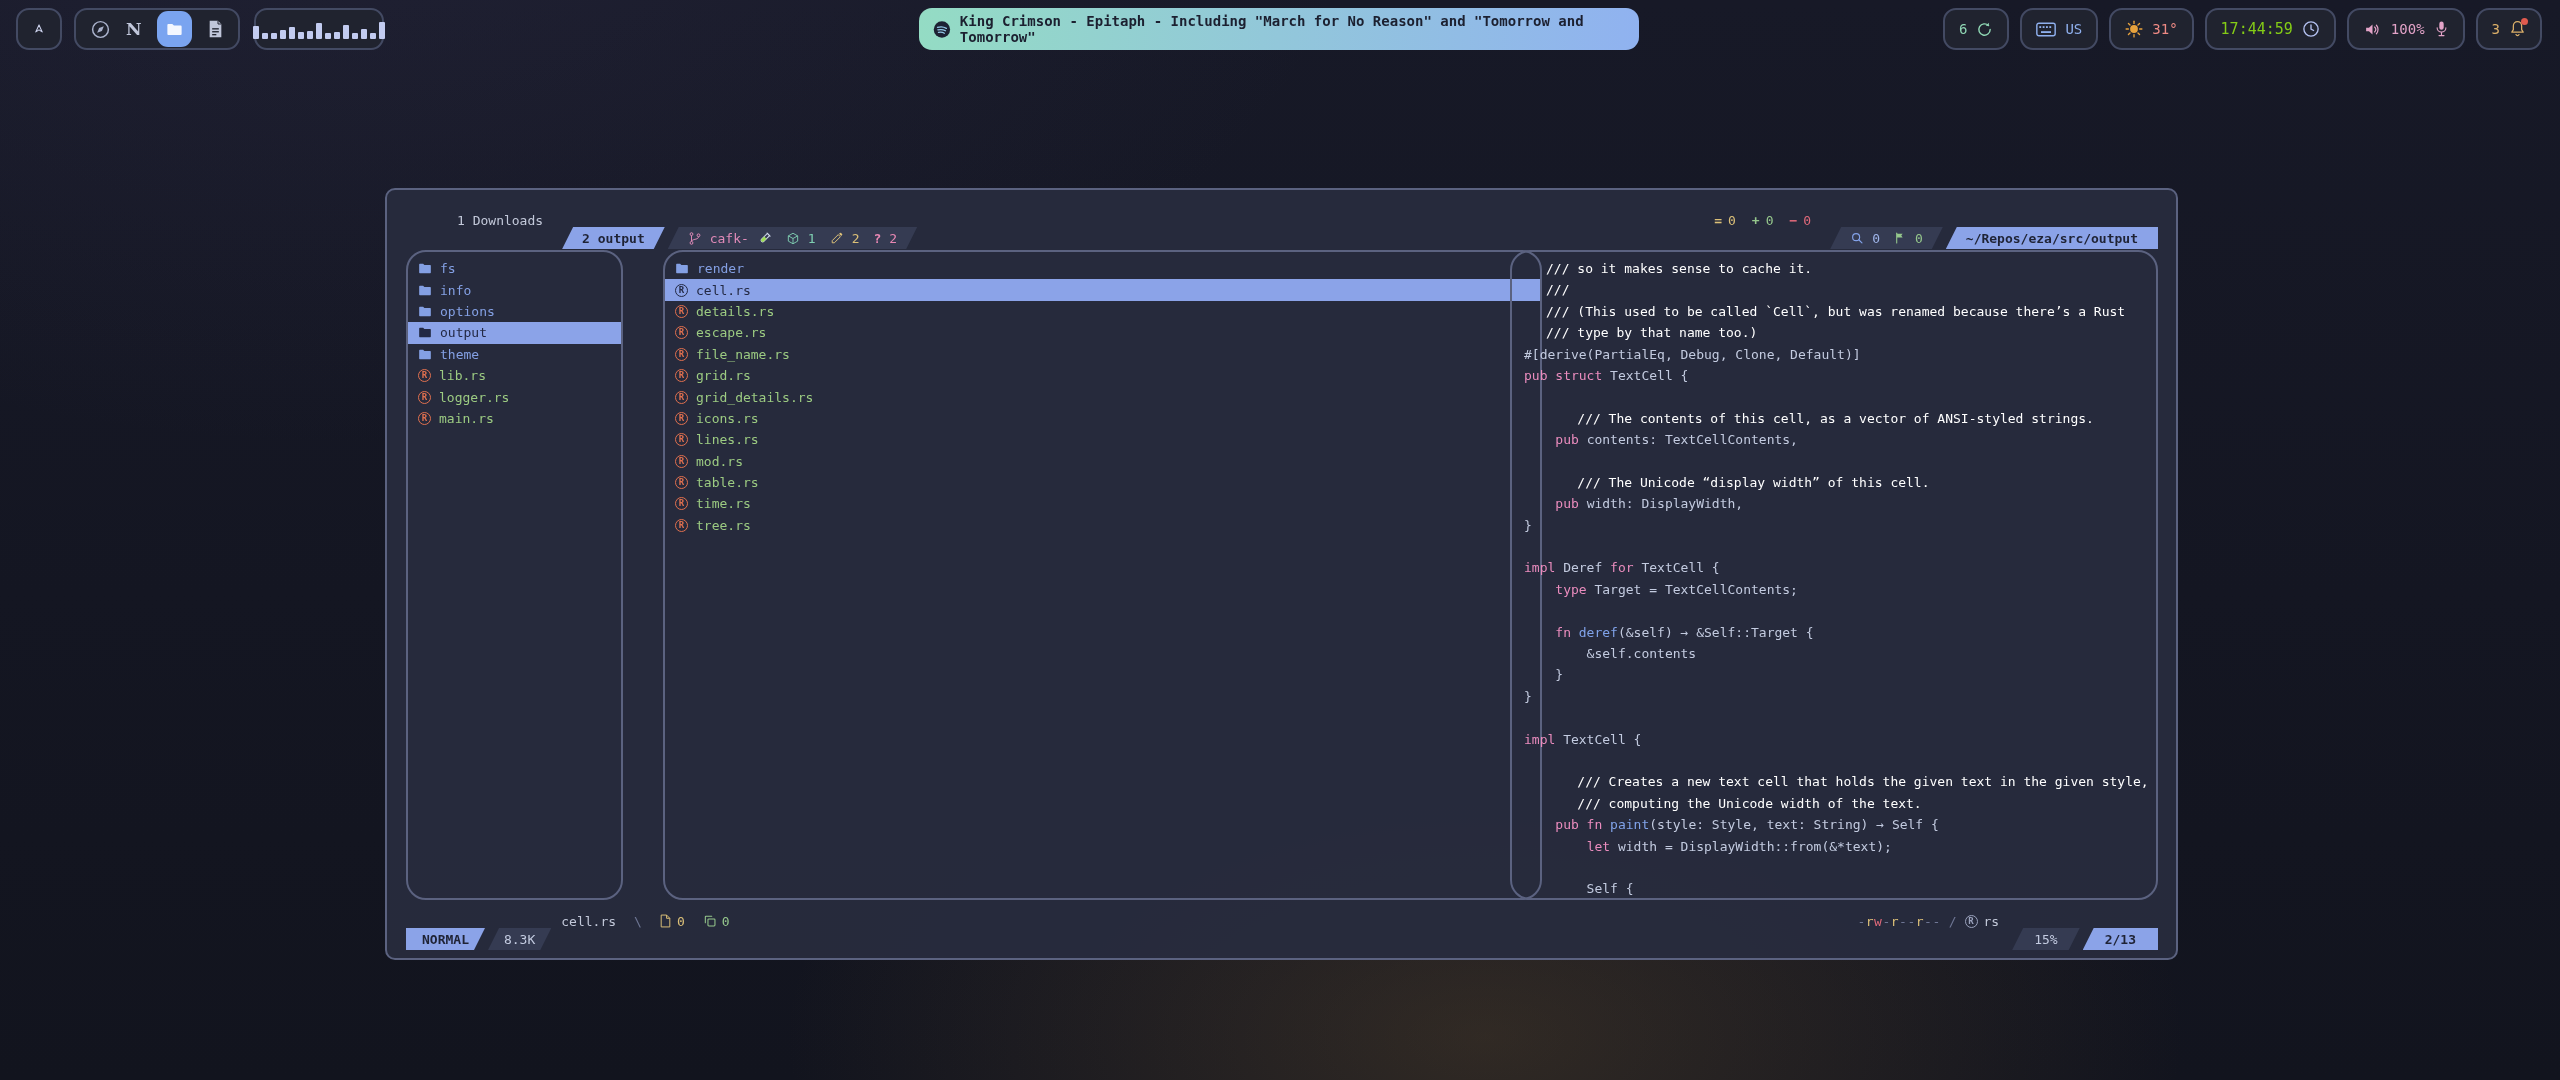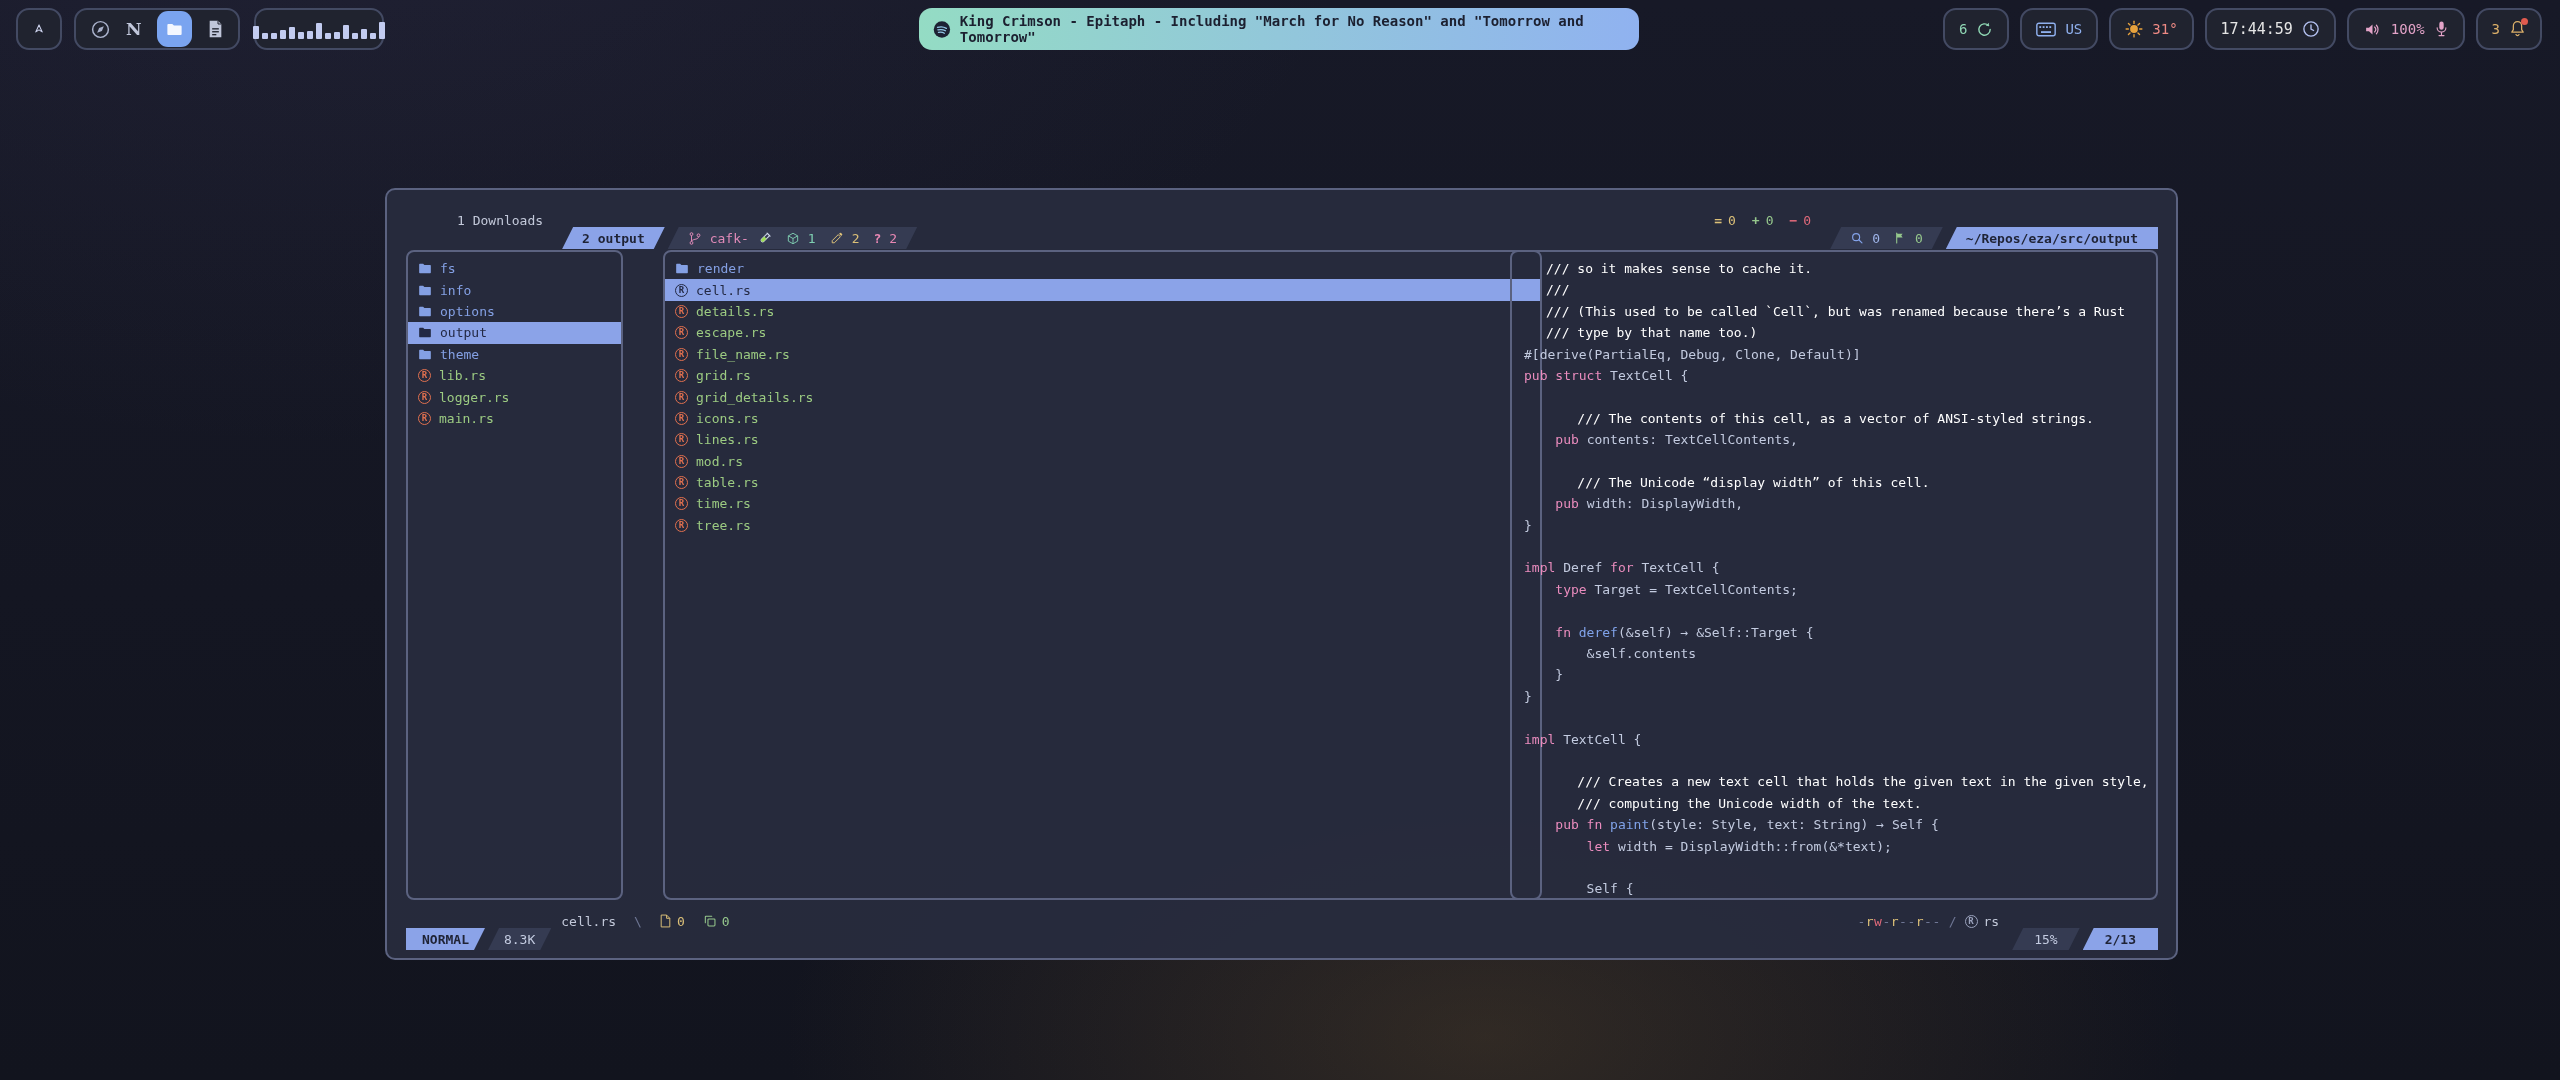--- a/index.html
+++ b/index.html
@@ -25,21 +25,21 @@
   .pill-dock { left:74px; width:166px; gap:15px; }
   .pill-visualizer { left:254px; width:130px; }
   .pill-spotify {
     left:919px; width:720px;
     background:linear-gradient(90deg,#94dcc4 0%, #90b2f0 100%);
     border:none; color:#1c2030; font-weight:bold; font-size:14px;align-items:center;
   }
   .right-cluster { position:absolute; right:18px; top:0; height:64px; display:flex; gap:11px; align-items:flex-start; }
   .right-cluster .pill { position:relative; top:8px; }
   .c-green { color:#8fd7b4; } .c-blue { color:#8fb0ee; } .c-red { color:#ee8a84; }
-  .c-lav { color:#e5e5e5; font-size:15px; } .c-pink { color:#e3a3c8; } .c-yellow { color:#dcb06a; }
+  .c-lav { color:#84cc16; font-size:15px; } .c-pink { color:#e3a3c8; } .c-yellow { color:#dcb06a; }
   .dock-app { width:36px; height:36px; border-radius:11px; background:#7aa4f0; display:flex; align-items:center; justify-content:center; }
   .nletter { font-size:17px; font-weight:bold; color:#c0c6da; font-family:"DejaVu Serif","Liberation Serif",serif; }
   .bars { display:flex; align-items:flex-end; gap:3px; height:20px; }
   .bars span { width:6px; background:#c2cbf0; border-radius:1px; display:inline-block; }
   .bell-wrap { position:relative; display:inline-flex; }
   .bell-dot { position:absolute; top:-2px; right:-2px; width:7px; height:7px; border-radius:50%; background:#e05a4e; }
 
   
   .window {
     position:absolute; left:385px; top:188px; width:1793px; height:772px;
@@ -61,21 +61,21 @@
   .tab-inactive { color:#c3c9da; padding:0 16px 0 2px;margin-left:44px; }
   .git-pink { color:#e08ab8; }
   .git-teal { color:#7fcfb2; }
   .git-yellow { color:#dcc078; }
   .git-qpink { color:#e787b3; }
   .stat { display:flex; gap:6px; align-items:center; margin-right:16px; }
   .s-yellow { color:#dcc078; } .s-green { color:#95c78c; } .s-red { color:#e0697a; }
   .s-blue { color:#9fb5ea; }
 
   
-  .pane { position:absolute; border:2px solid #5b6280; border-radius:8px; overflow:hidden; }
+  .pane { position:absolute; border:2px solid #5b6280; border-radius:20px; overflow:hidden; }
   .pane-parent { left:19px; top:60px; width:217px; height:650px; }
   .pane-current { left:240px; top:60px; width:879px; height:650px;margin-left:36px; }
   .pane-preview { left:1123px; top:60px; width:648px; height:650px; }
   .filelist { padding-top:6px; }
   .frow { height:21.4px; display:flex; align-items:center; gap:8px; padding:0 10px; font-size:13px; white-space:nowrap; }
   .frow.dir { color:#84a0e4; }
   .frow.rust { color:#9ccb82; }
   .frow.selected { background:#8ba3e8; color:#232944 !important; }
   .frow.selected .rust-ic { color:#232944; border-color:#232944; }
   .frow.selected svg { fill:#232944 !important; }

